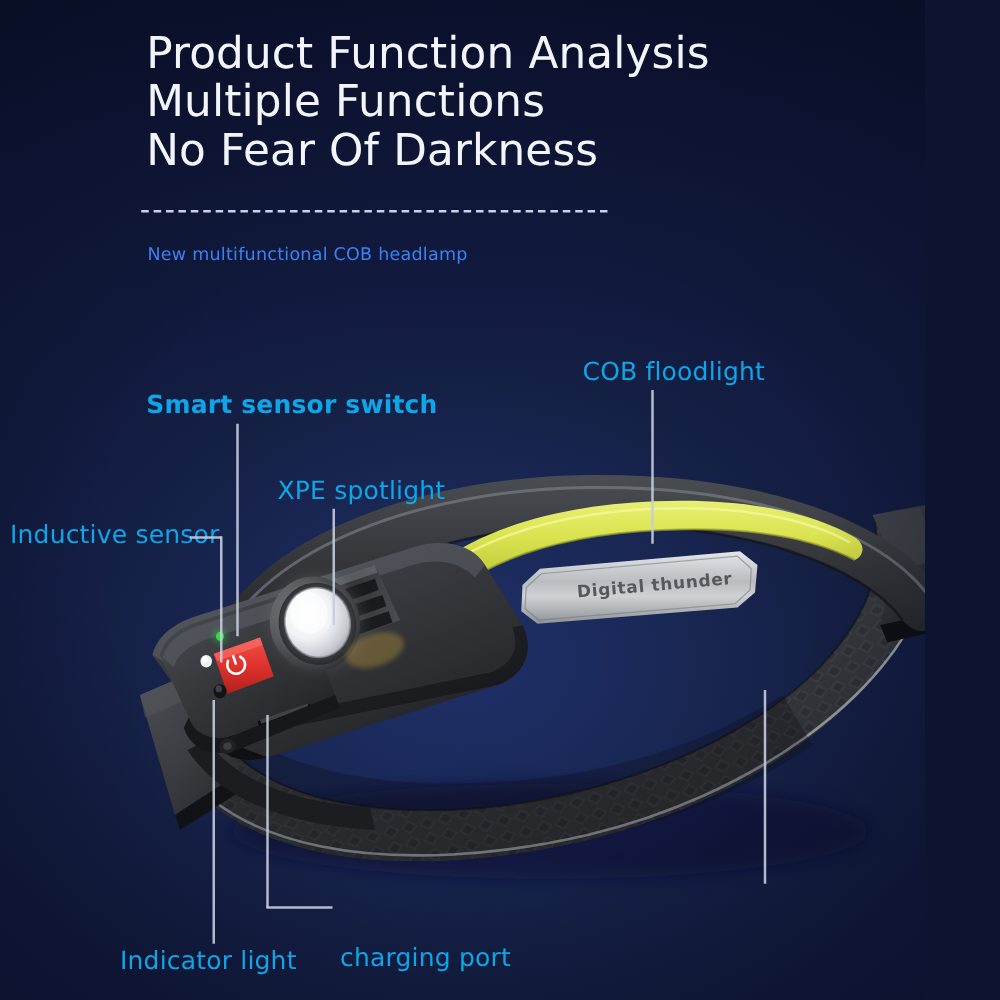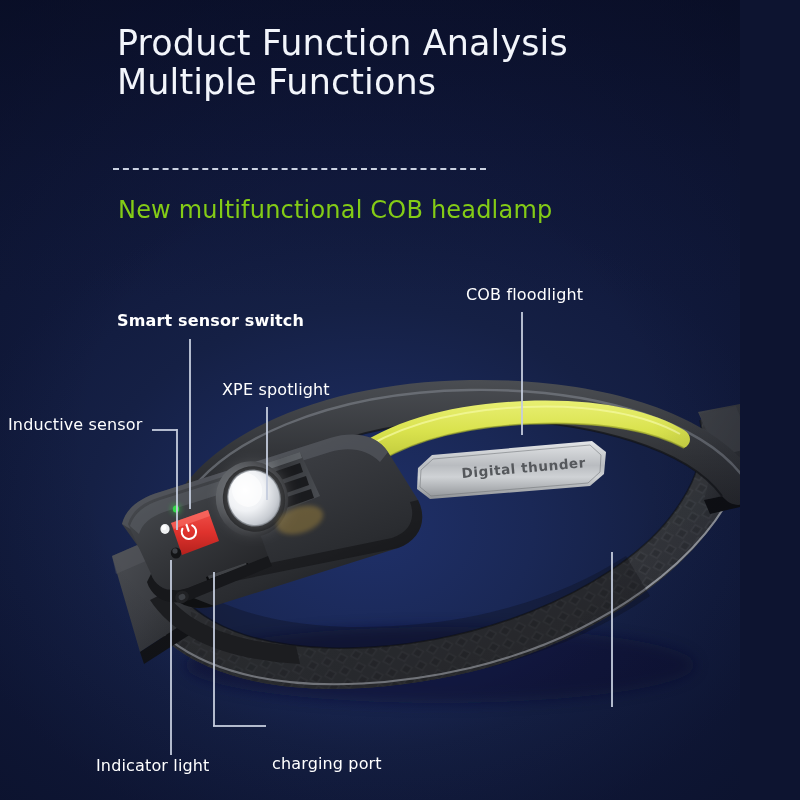--- a/index.html
+++ b/index.html
@@ -58,31 +58,31 @@
     top: 168px;
     width: 373px;
     height: 0;
     border-top: 2px dashed #dbe2f0;
     opacity: 0.92;
   }
   .subtitle {
     position: absolute;
     left: 118px;
     top: 196px;
-    color: #84cc16;
-    font-size: 24px;
+    color: #3b82f6;
+    font-size: 14px;
     letter-spacing: 0.2px;
     white-space: nowrap;
   }
 
   
   .callout {
     position: absolute;
-    color: #ffffff;
-    font-size: 16px;
+    color: #0ea5e9;
+    font-size: 20px;
     letter-spacing: 0.15px;
     white-space: nowrap;
   }
   .leader {
     position: absolute;
     background: #c4ccdd;
     opacity: 0.9;
   }
   .leader.v { width: 1.6px; }
   .leader.h { height: 1.6px; }
@@ -345,20 +345,21 @@
 
     <ellipse cx="182" cy="597" rx="7" ry="6" transform="rotate(-20 182 597)" fill="#202124"></ellipse>
     <ellipse cx="182" cy="597" rx="3.4" ry="3" transform="rotate(-20 182 597)" fill="#3c3f44"></ellipse>
   </svg>
 
   <div class="bg-vign"></div>
 
   <div class="headline">
     <div>Product Function Analysis</div>
     <div>Multiple Functions</div>
+    <div>No Fear Of Darkness</div>
   </div>
   <div class="divider"></div>
   <div class="subtitle">New multifunctional COB headlamp</div>
 
   <div class="callout" style="left:117px; top:311px;font-weight:bold;">Smart sensor switch</div>
   <div class="leader v" style="left:189px; top:339px; height:170px;"></div>
 
   <div class="callout" style="left:466px; top:285px;">COB floodlight</div>
   <div class="leader v" style="left:521px; top:312px; height:123px;"></div>
 

